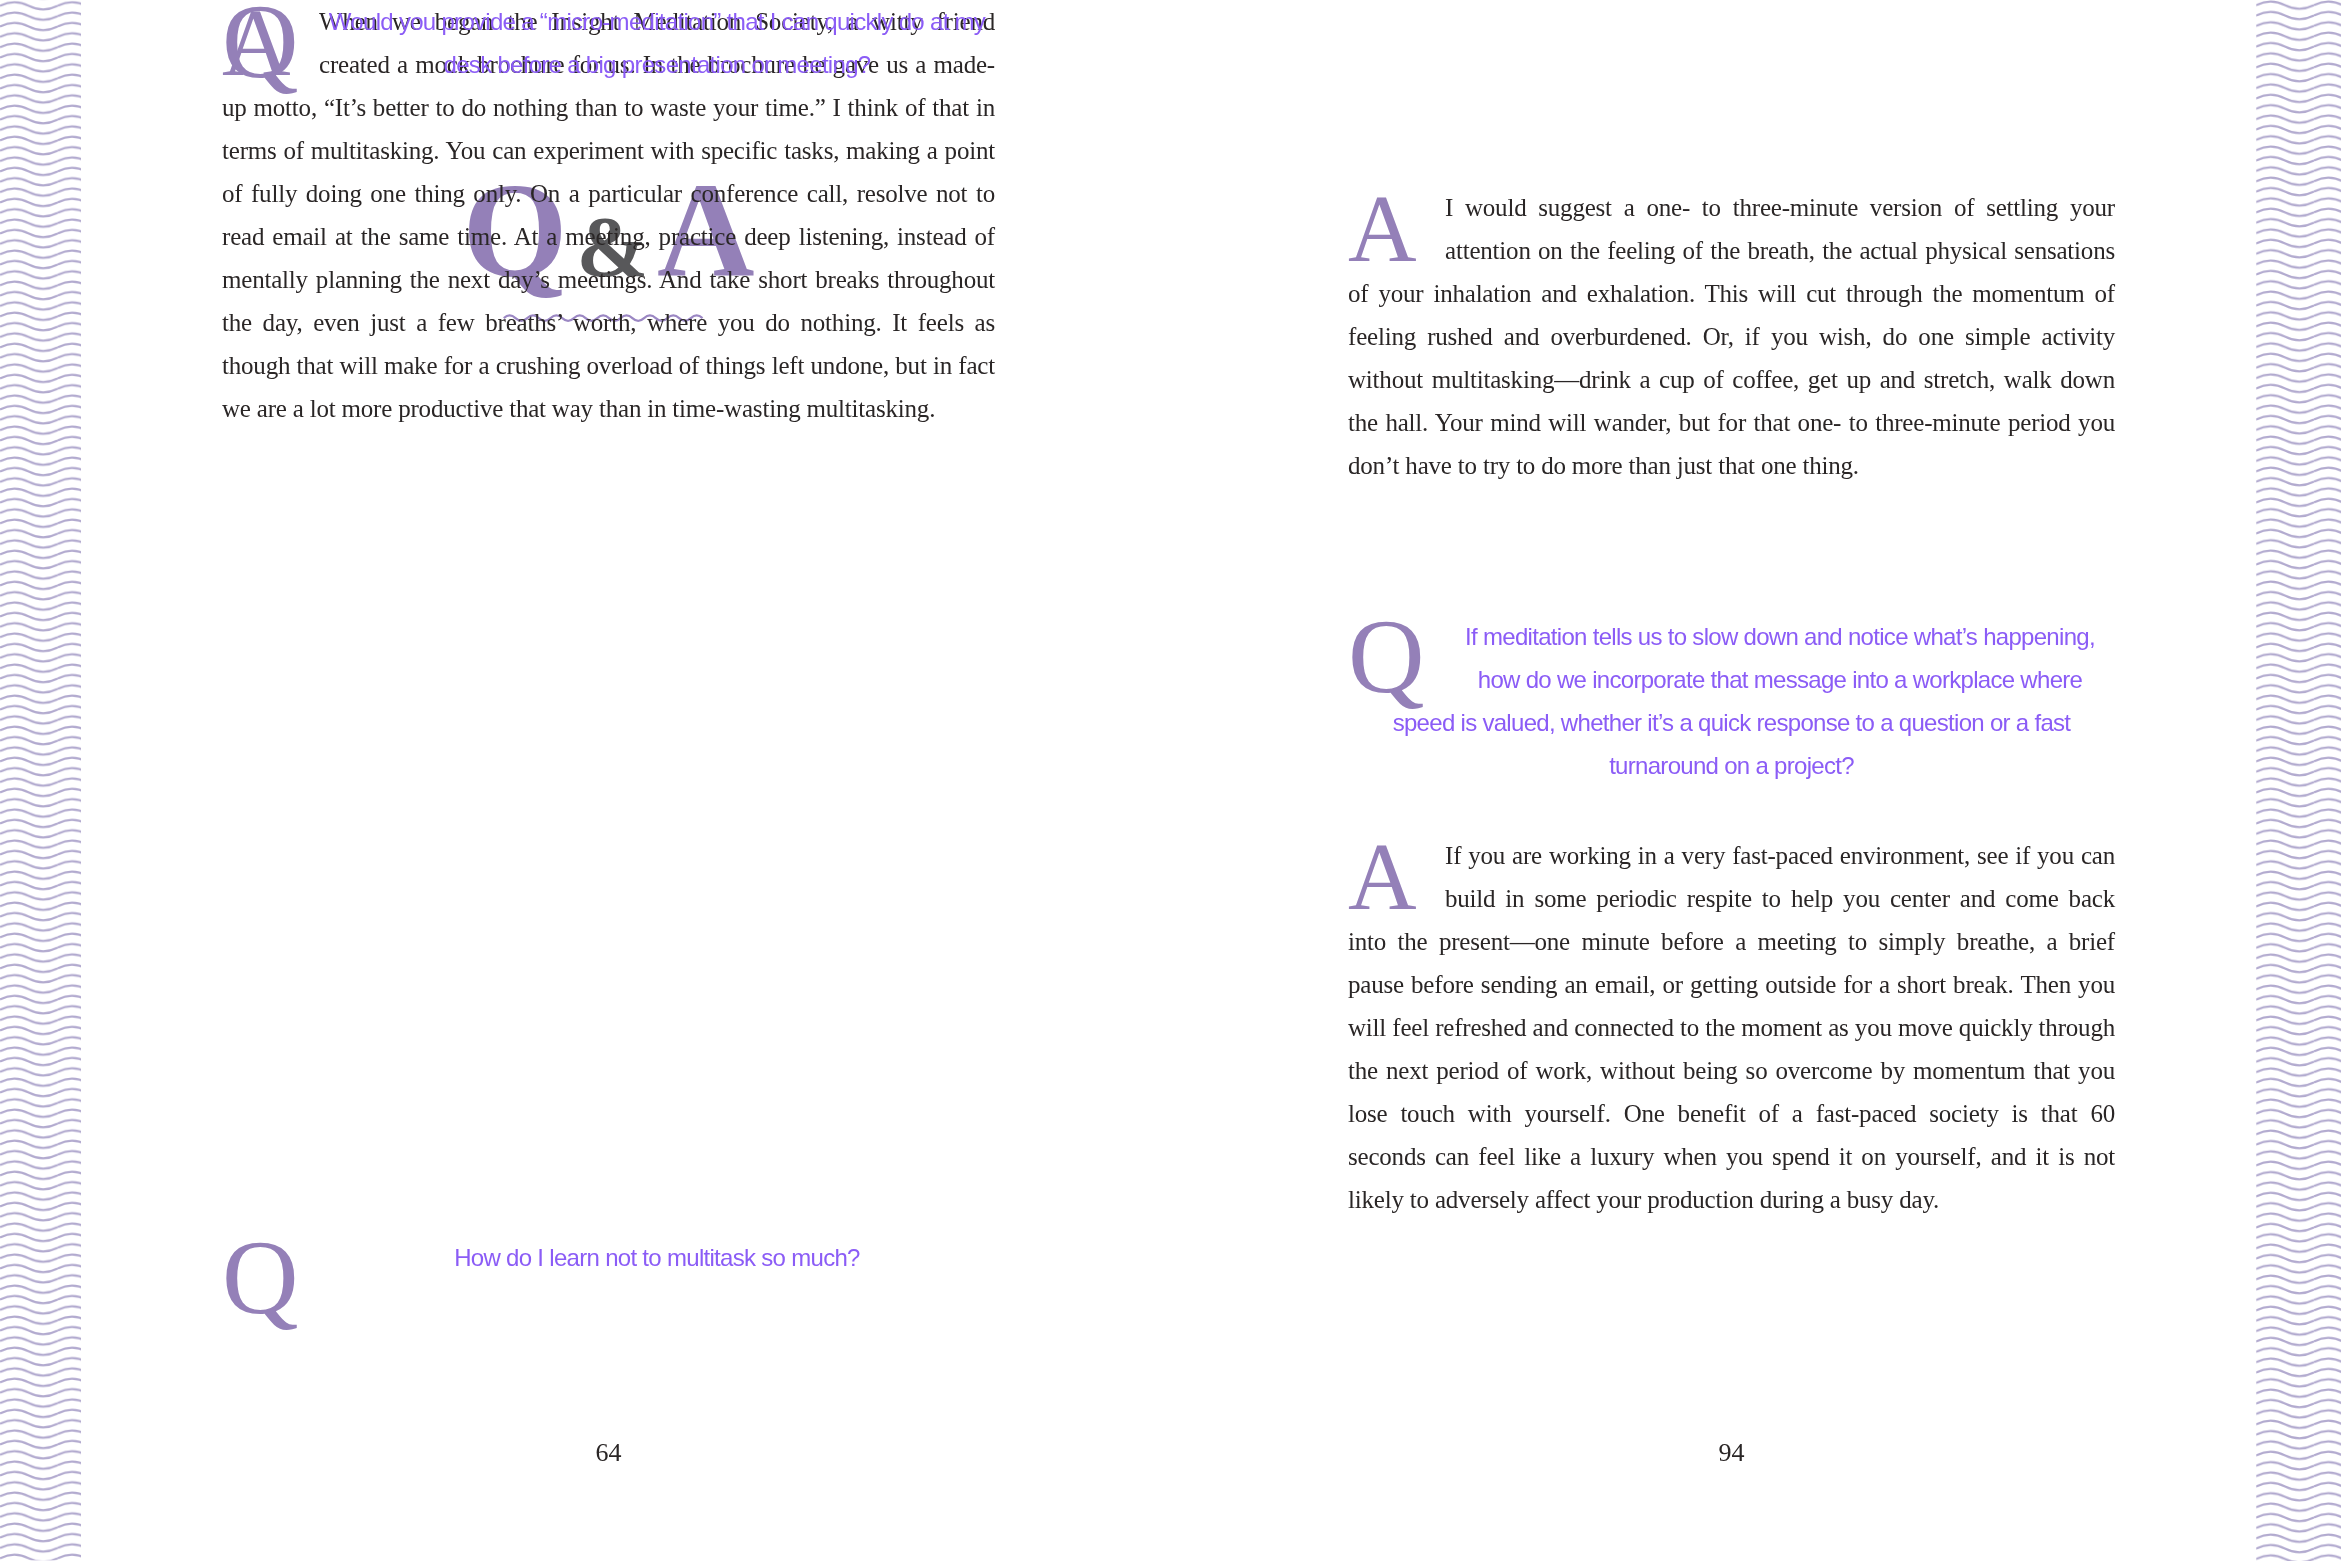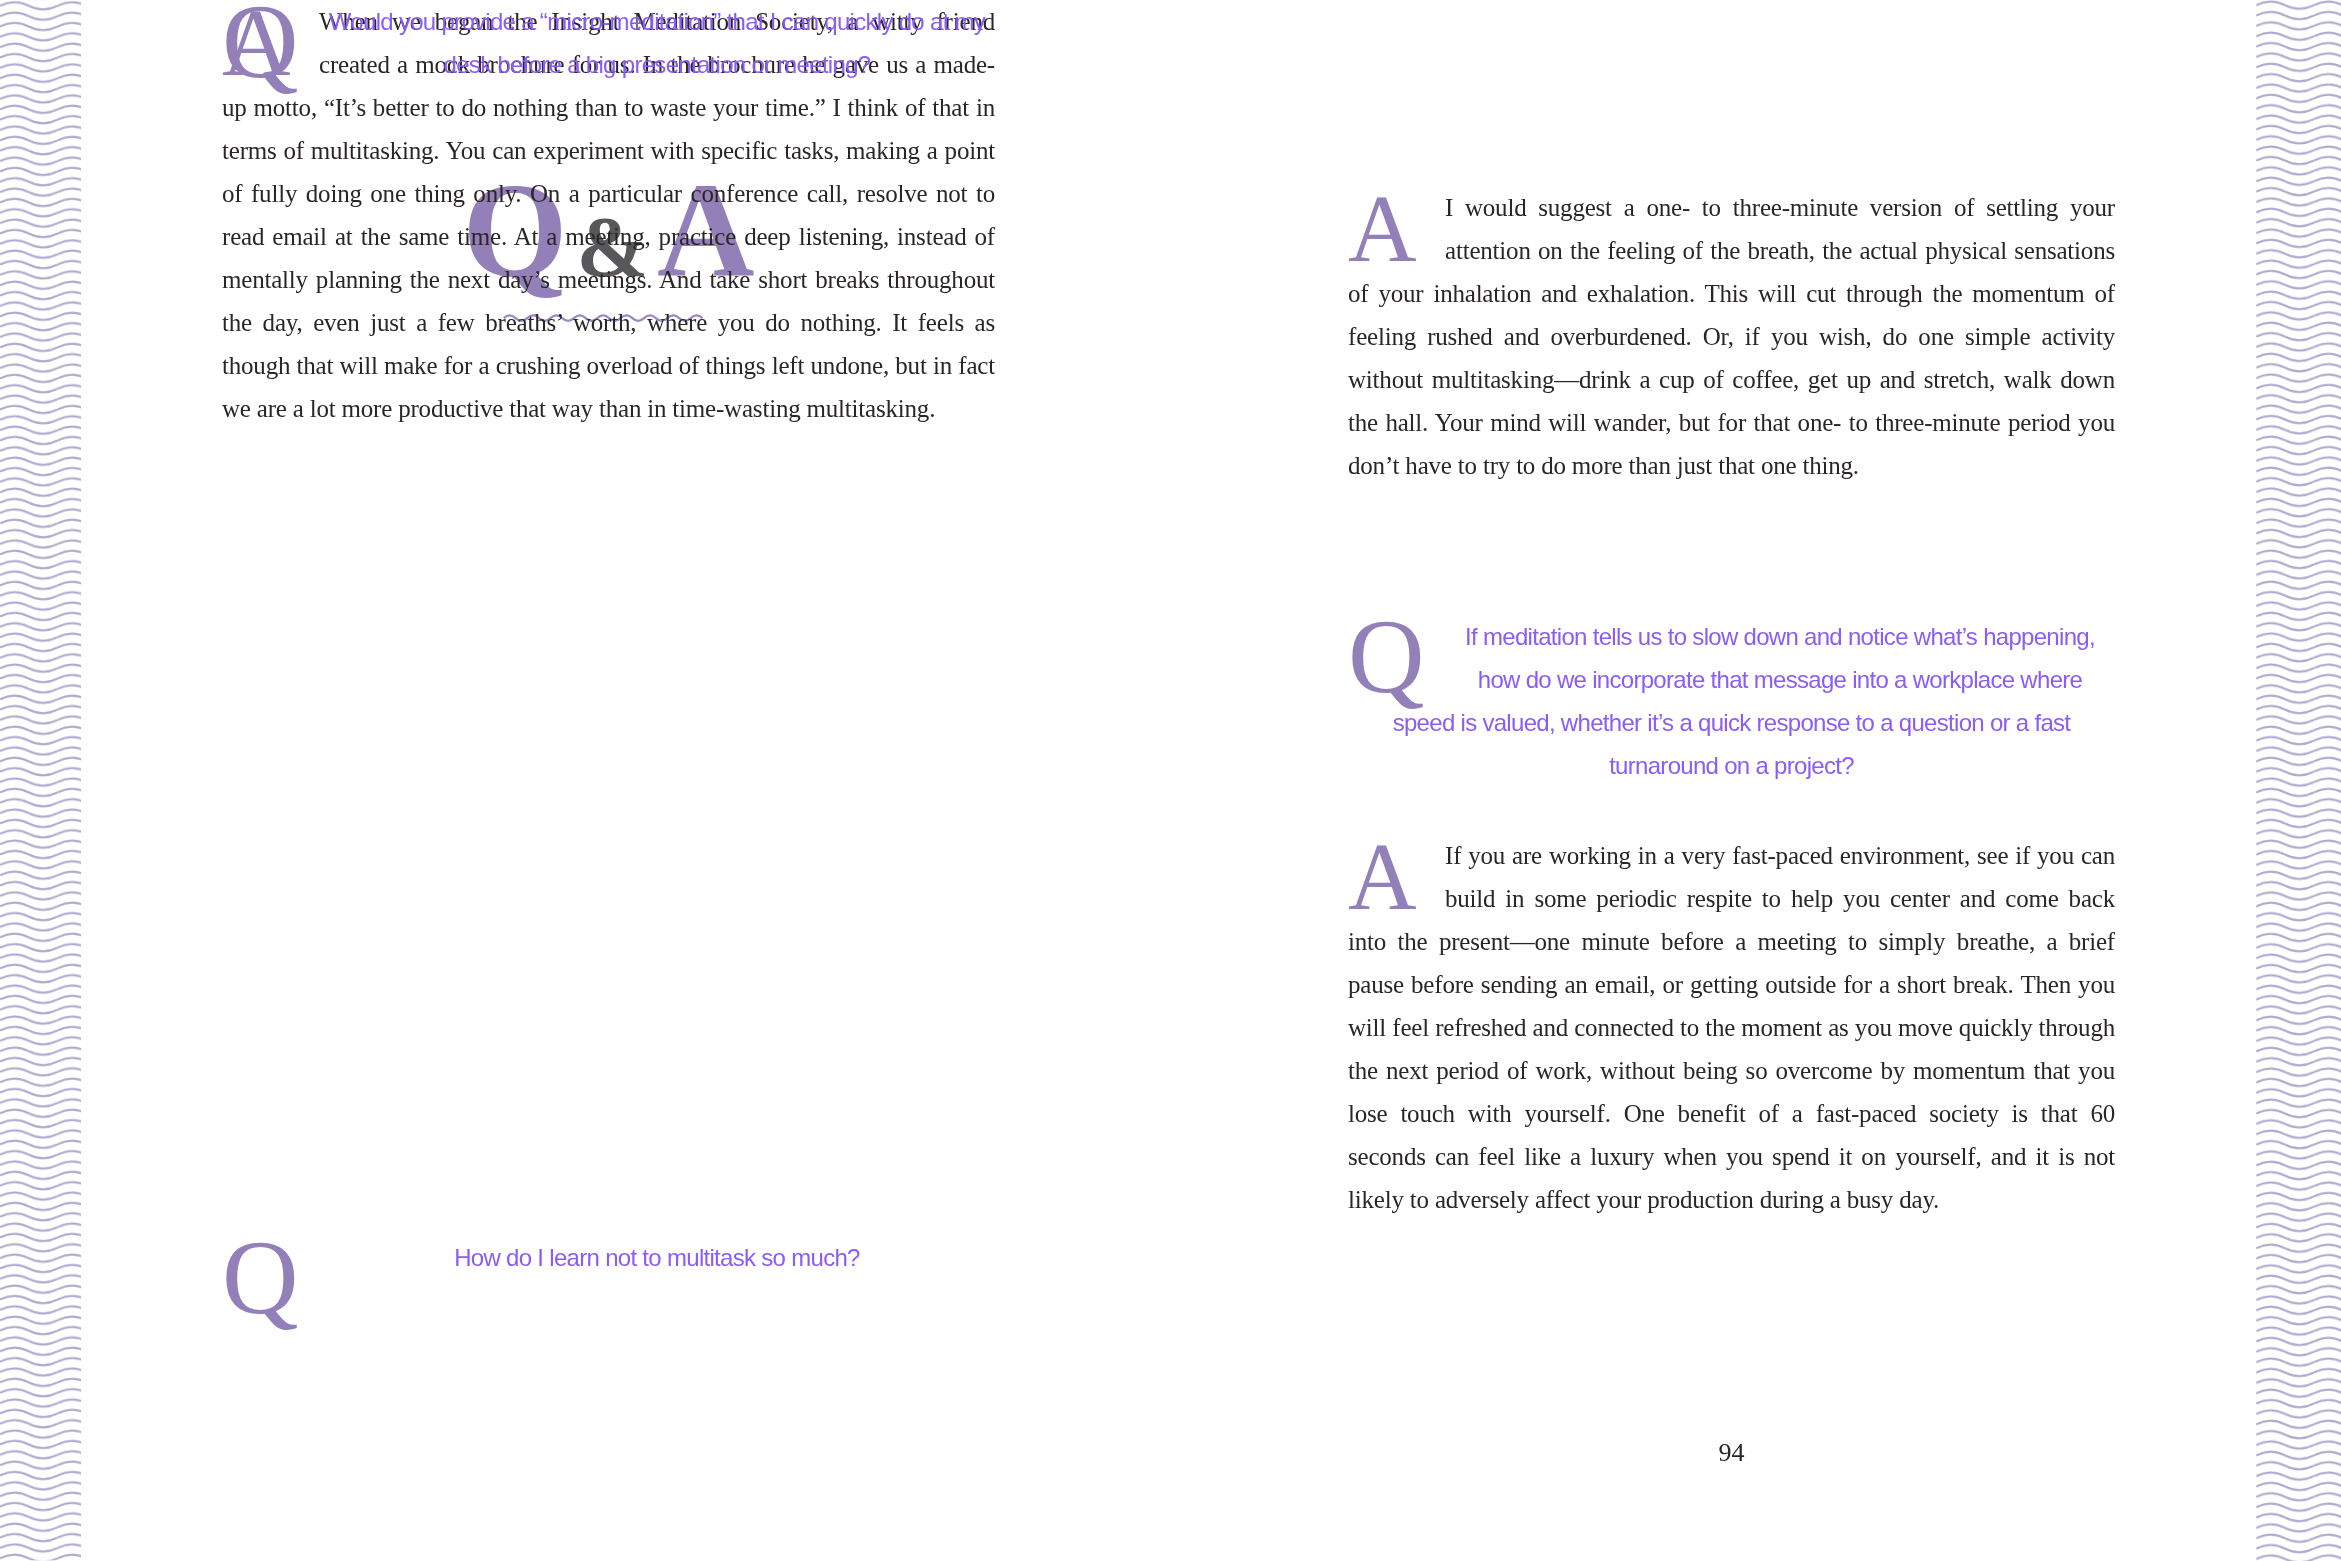--- a/index.html
+++ b/index.html
@@ -99,20 +99,21 @@
         <span class="block-text">How do I learn not to multitask so much?</span>
       </div>
       <div class="block answer">
         <span class="dropcap cap-a">A</span>
         <span class="block-text">When we began the Insight Meditation Society, a witty friend created a mock brochure for us. In the brochure he gave us a made-up motto, “It’s better to do nothing than to waste your time.” I think of that in terms of multitasking. You can experiment with specific tasks, making a point of fully doing one thing only. On a particular conference call, resolve not to read email at the same time. At a meeting, practice deep listening, instead of mentally planning the next day’s meetings. And take short breaks throughout the day, even just a few breaths’ worth, where you do nothing. It feels as though that will make for a crushing overload of things left undone, but in fact we are a lot more productive that way than in time-wasting multitasking.</span>
       </div>
       <div class="block question">
         <span class="dropcap cap-q">Q</span>
         <span class="block-text">Would you provide a “micro-meditation” that I can quickly do at my desk before a big presentation or meeting?</span>
       </div>
+    <div class="folio">64</div>
   </div>
 
   <div class="page page-right">
     <div class="block answer">
         <span class="dropcap cap-a">A</span>
         <span class="block-text">I would suggest a one- to three-minute version of settling your attention on the feeling of the breath, the actual physical sensations of your inhalation and exhalation. This will cut through the momentum of feeling rushed and overburdened. Or, if you wish, do one simple activity without multitasking—drink a cup of coffee, get up and stretch, walk down the hall. Your mind will wander, but for that one- to three-minute period you don’t have to try to do more than just that one thing.</span>
       </div>
       <div class="block question">
         <span class="dropcap cap-q">Q</span>
         <span class="block-text">If meditation tells us to slow down and notice what’s happening, how do we incorporate that message into a workplace where speed is valued, whether it’s a quick response to a question or a fast turnaround on a project?</span>

